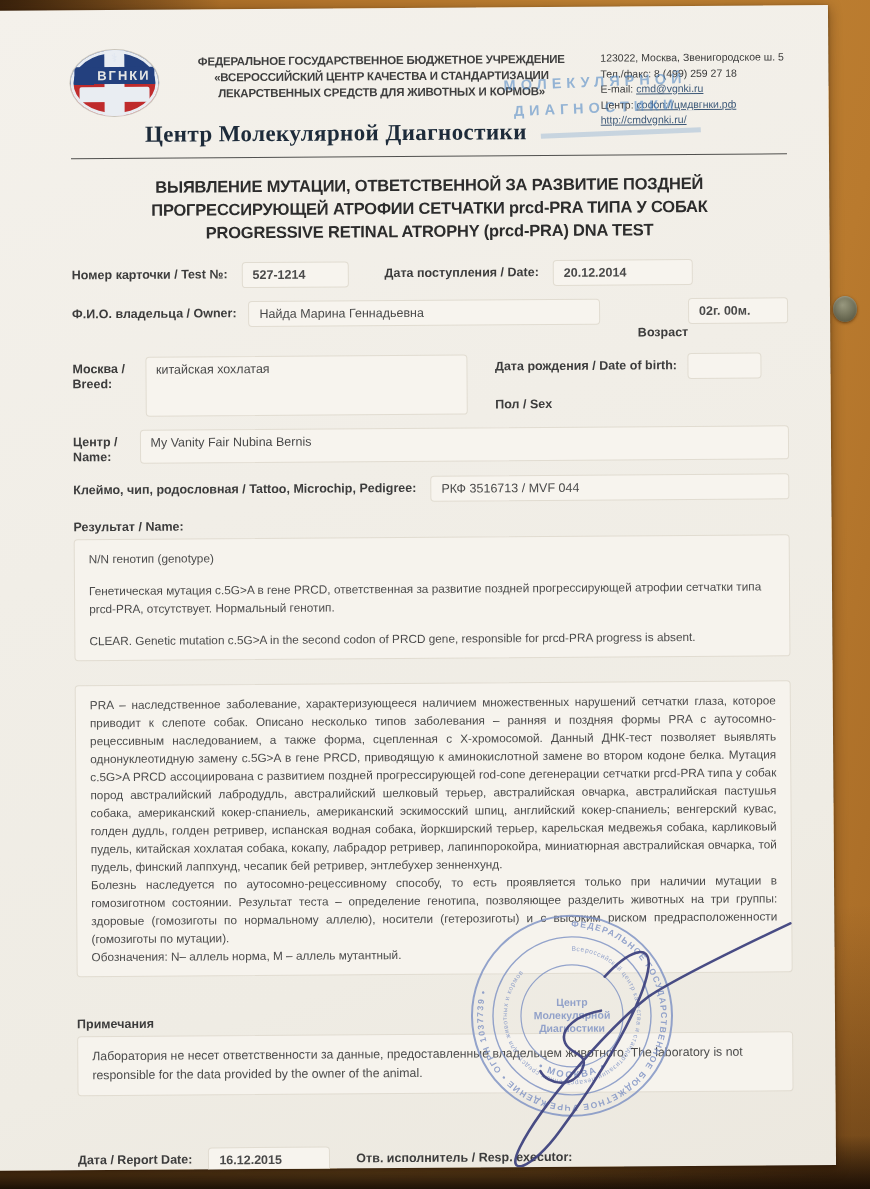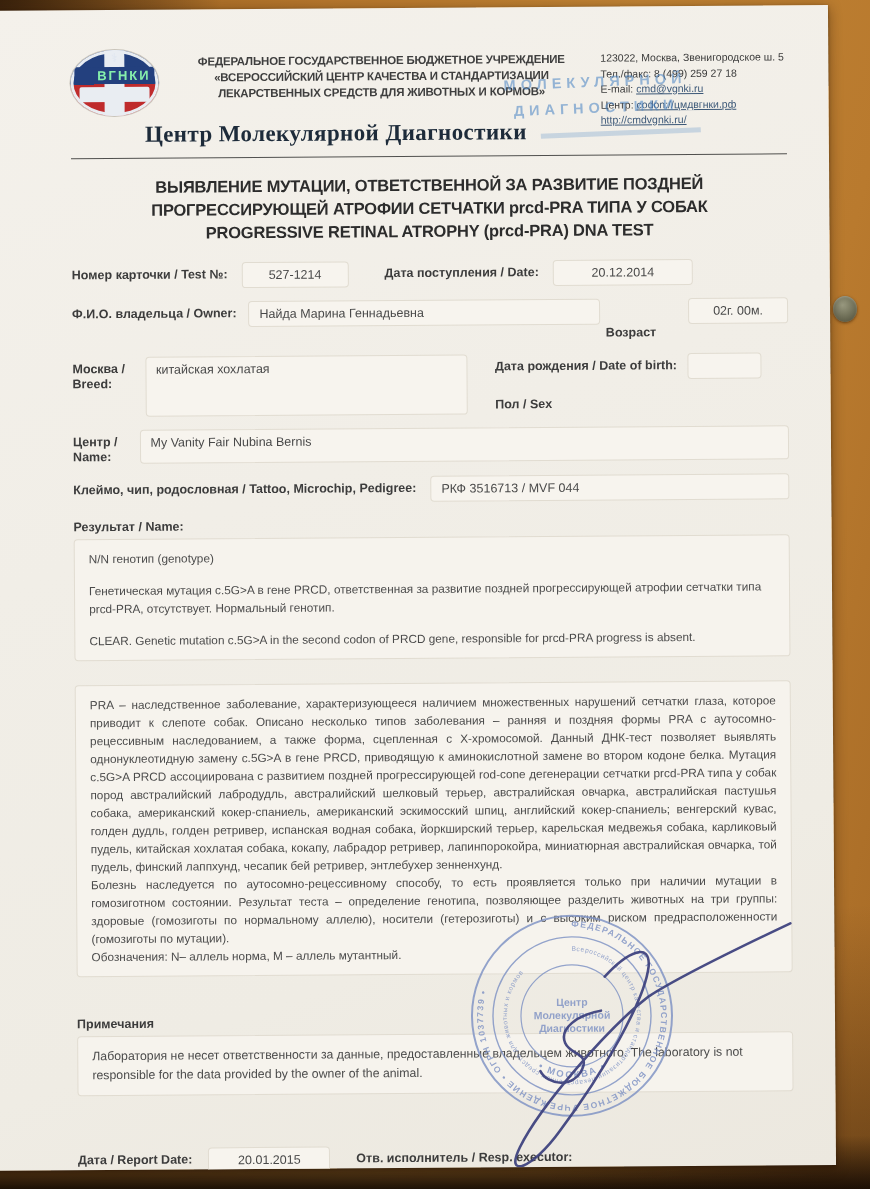--- a/index.html
+++ b/index.html
@@ -32,21 +32,21 @@
   .hdr-top{display:flex;align-items:flex-start;}
   .logo{
     position:relative;width:88px;height:66px;border-radius:50%;flex:0 0 auto;
     background:linear-gradient(#23407e 0 52%,#bf2b2c 52% 100%);
     box-shadow:inset 0 0 0 3px #e9edf2, 0 0 0 1px #c9c4ba;
     overflow:hidden;
   }
   .logo .vbar{position:absolute;left:50%;top:0;width:20px;height:100%;margin-left:-10px;background:#e9edf2;}
   .logo .hbar{position:absolute;left:9px;right:9px;top:37px;height:15px;background:#e9edf2;border-radius:2px;}
   .logo .band{position:absolute;left:4px;right:4px;top:17px;height:17px;background:#23407e;display:flex;align-items:center;justify-content:center;}
-  .logo .band span{color:#86efac;font-weight:bold;font-size:13px;letter-spacing:2px;padding-left:19px;}
+  .logo .band span{color:#e5e5e5;font-weight:bold;font-size:13px;letter-spacing:2px;padding-left:19px;}
   .logo .cad{position:absolute;top:1px;left:0;right:0;text-align:center;color:#dfe6f0;font-size:12px;line-height:14px;}
   .orgblock{flex:1;text-align:center;padding:4px 10px 0 14px;}
   .orgline{font-weight:bold;font-size:11.5px;line-height:16px;color:#3e3e3e;letter-spacing:-0.2px;}
   .centername{
     font-family:"Liberation Serif",serif;font-weight:bold;font-size:23px;
     color:#1d2b3a;text-align:center;margin-top:6px;letter-spacing:0.4px;
   }
   .contact{width:186px;flex:0 0 auto;font-size:10.5px;line-height:15.5px;color:#3a3a3a;position:relative;padding-top:4px;}
   .contact .link{text-decoration:underline;color:#3c5878;}
   .hdr-stamp{
@@ -58,21 +58,21 @@
   .divider{border:none;border-top:1.5px solid #50504e;margin:10px 0 0 0;}
   
   .title{margin-top:17px;text-align:center;font-weight:bold;font-size:16.5px;line-height:23px;color:#2c2c2c;letter-spacing:-0.2px;}
   
   .row{display:flex;align-items:flex-start;margin-top:13px;}
   .lbl{font-weight:bold;font-size:12.5px;line-height:15px;color:#3c3c3c;white-space:pre-line;padding-top:5px;}
   .box{
     background:#f7f4ee;border:1px solid #e1dcd1;border-radius:4px;
     padding:4px 10px;font-size:12.5px;line-height:16px;color:#494949;min-height:16px;
   }
-  .ctr{text-align:center;}
+  .ctr{font-weight:bold;}
   .sec-label{font-weight:bold;font-size:12.5px;color:#3c3c3c;margin-top:16px;}
   .bigbox{margin-top:5px;background:#f6f3ed;border:1px solid #e1dcd1;border-radius:4px;padding:10px 14px;}
   .bigbox p{margin:0;font-size:11.8px;line-height:18px;color:#4b4b4b;}
   .just{text-align:justify;}
   .geno{font-size:13px;color:#454545;margin-bottom:14px !important;}
   .resr{margin-bottom:14px !important;}
   
   .footer-row{display:flex;align-items:flex-start;margin-top:52px;}
   
   .stamp{position:absolute;left:478px;top:902px;width:214px;height:214px;opacity:.82;}
@@ -128,21 +128,21 @@
       <div class="lbl">Номер карточки / Test №:</div>
       <div class="box ctr" style="width:85px;margin-left:14px;">527-1214</div>
       <div class="lbl" style="margin-left:36px;">Дата поступления / Date:</div>
       <div class="box ctr" style="width:118px;margin-left:14px;">20.12.2014</div>
     </div>
 
     <div class="row">
       <div class="lbl">Ф.И.О. владельца / Owner:</div>
       <div class="box" style="width:330px;margin-left:12px;">Найда Марина Геннадьевна</div>
       <div class="lbl" style="margin-left:auto;margin-top:22px;">Возраст</div>
-      <div class="box ctr" style="width:78px;margin-left:32px;">02г. 00м.</div>
+      <div class="box ctr" style="width:78px;margin-left:0;">02г. 00м.</div>
     </div>
 
     <div class="row">
       <div class="lbl">Москва /
 Breed:</div>
       <div class="box" style="width:300px;height:50px;margin-left:20px;">китайская хохлатая</div>
       <div style="margin-left:28px;flex:1;">
         <div class="row" style="margin-top:0;">
           <div class="lbl">Дата рождения / Date of birth:</div>
           <div class="box" style="width:52px;margin-left:10px;"></div>
@@ -175,21 +175,21 @@
       <p>Обозначения: N– аллель норма, М – аллель мутантный.</p>
     </div>
 
     <div class="sec-label" style="margin-top:40px;">Примечания</div>
     <div class="bigbox" style="min-height:38px;">
       <p style="font-size:12.3px;line-height:19px;">Лаборатория не несет ответственности за данные, предоставленные владельцем животного. The laboratory is not responsible for the data provided by the owner of the animal.</p>
     </div>
 
     <div class="footer-row">
       <div class="lbl">Дата / Report Date:</div>
-      <div class="box ctr" style="width:100px;margin-left:16px;">20.01.2015</div>
+      <div class="box ctr" style="width:100px;margin-left:16px;">16.12.2015</div>
       <div class="lbl" style="margin-left:26px;">Отв. исполнитель / Resp. executor:</div>
     </div>
 
   </div>
 
   <div class="stamp">
     <svg width="214" height="214" viewBox="0 0 214 214">
       <g fill="none" stroke="#7e92c4" stroke-width="2">
         <circle cx="107" cy="107" r="100"></circle>
         <circle cx="107" cy="107" r="79" stroke-width="1.4"></circle>

